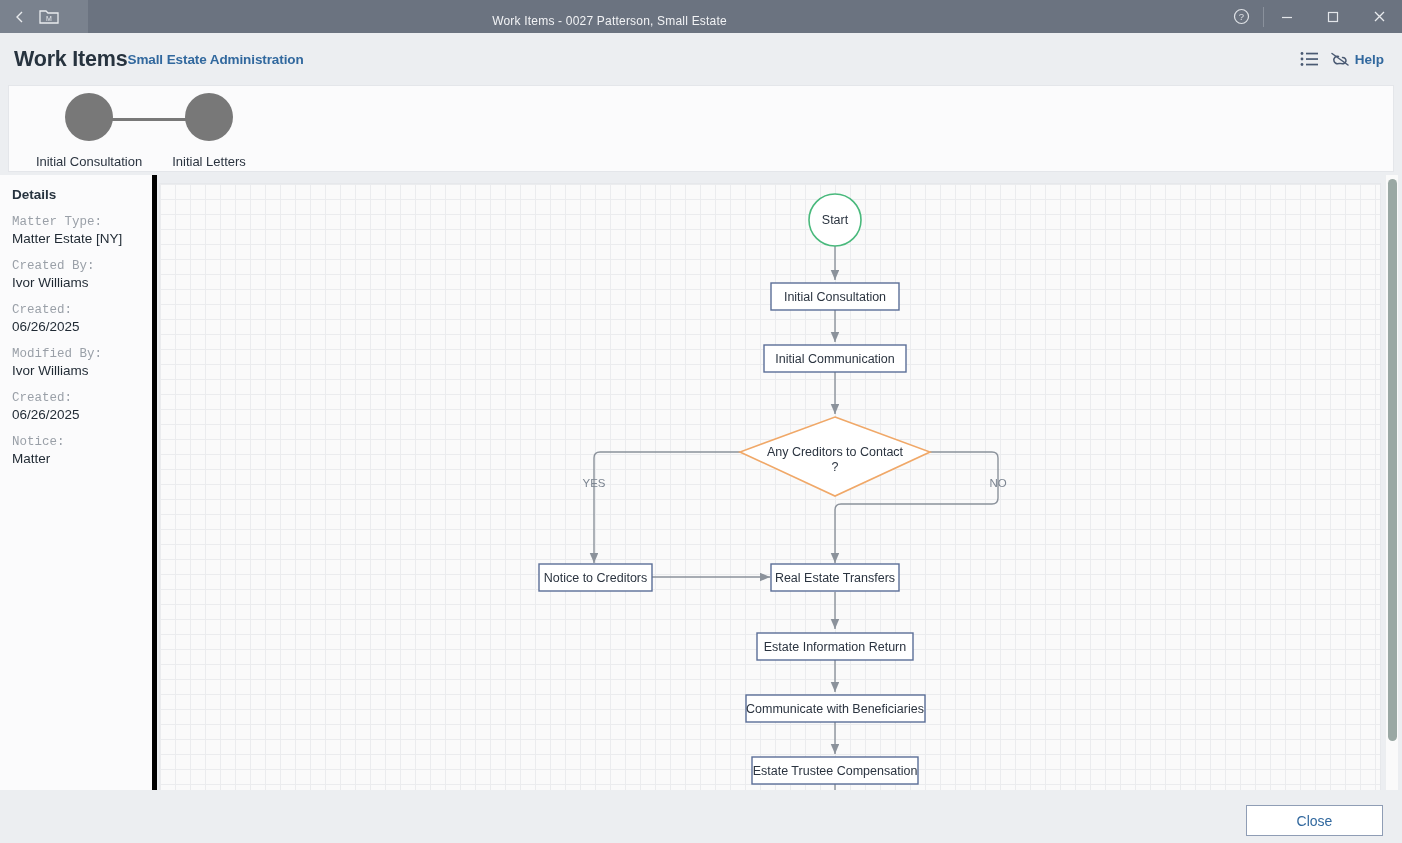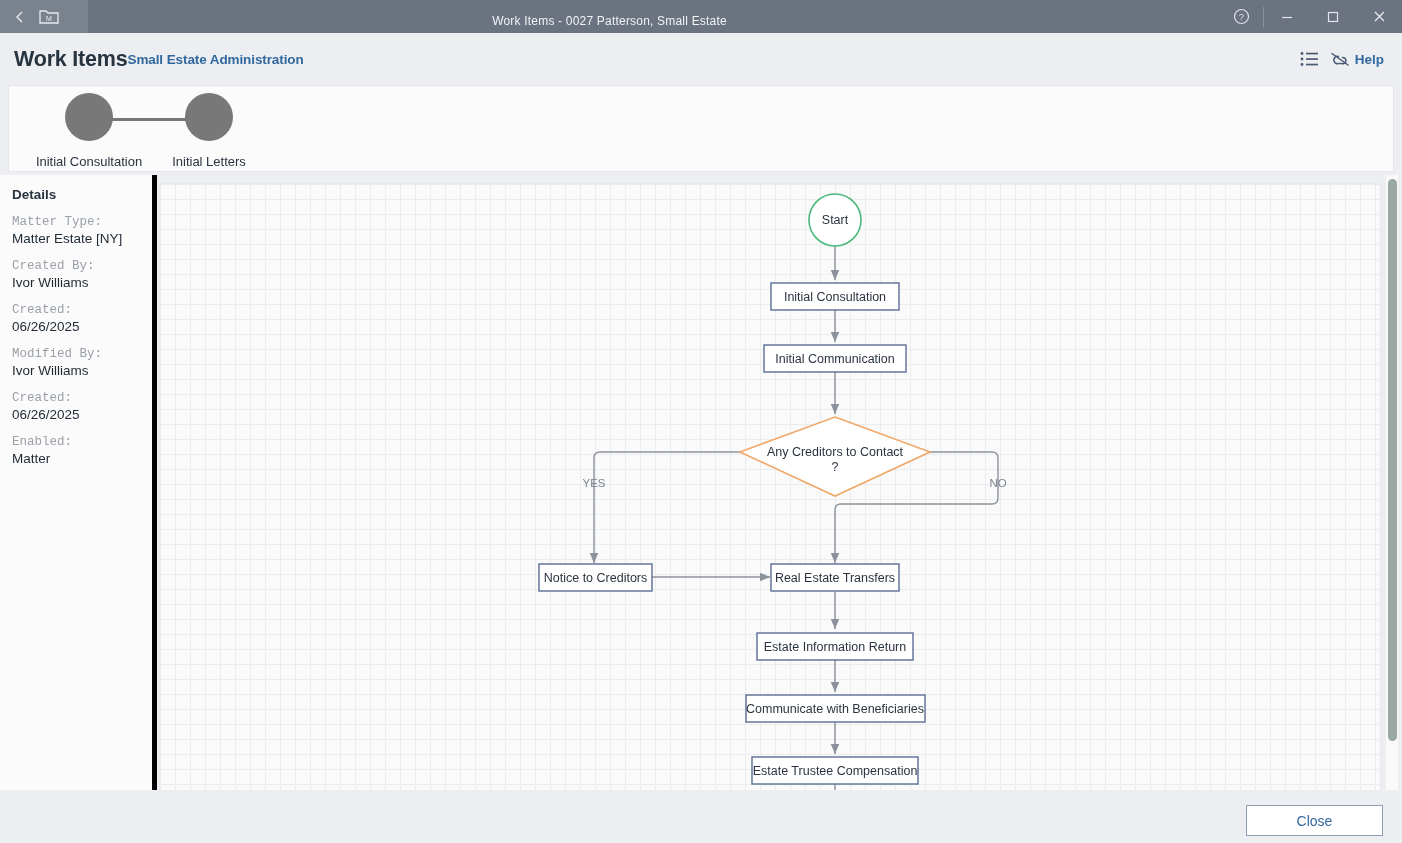--- a/index.html
+++ b/index.html
@@ -236,21 +236,21 @@
 
     <div class="sb-key">Created:</div>
     <div class="sb-val">06/26/2025</div>
 
     <div class="sb-key">Modified By:</div>
     <div class="sb-val">Ivor Williams</div>
 
     <div class="sb-key">Created:</div>
     <div class="sb-val">06/26/2025</div>
 
-    <div class="sb-key">Enabled:</div>
+    <div class="sb-key">Notice:</div>
     <div class="sb-val">Matter</div>
   </div>
 
   <div class="canvas">
     <svg width="1222" height="615" viewBox="0 0 1222 615">
       <defs>
         <marker id="arw" markerWidth="9" markerHeight="9" refX="7.5" refY="3.2" orient="auto" markerUnits="strokeWidth">
           <path d="M0,0 L7.5,3.2 L0,6.4 z" fill="#8b929b"></path>
         </marker>
       </defs>

